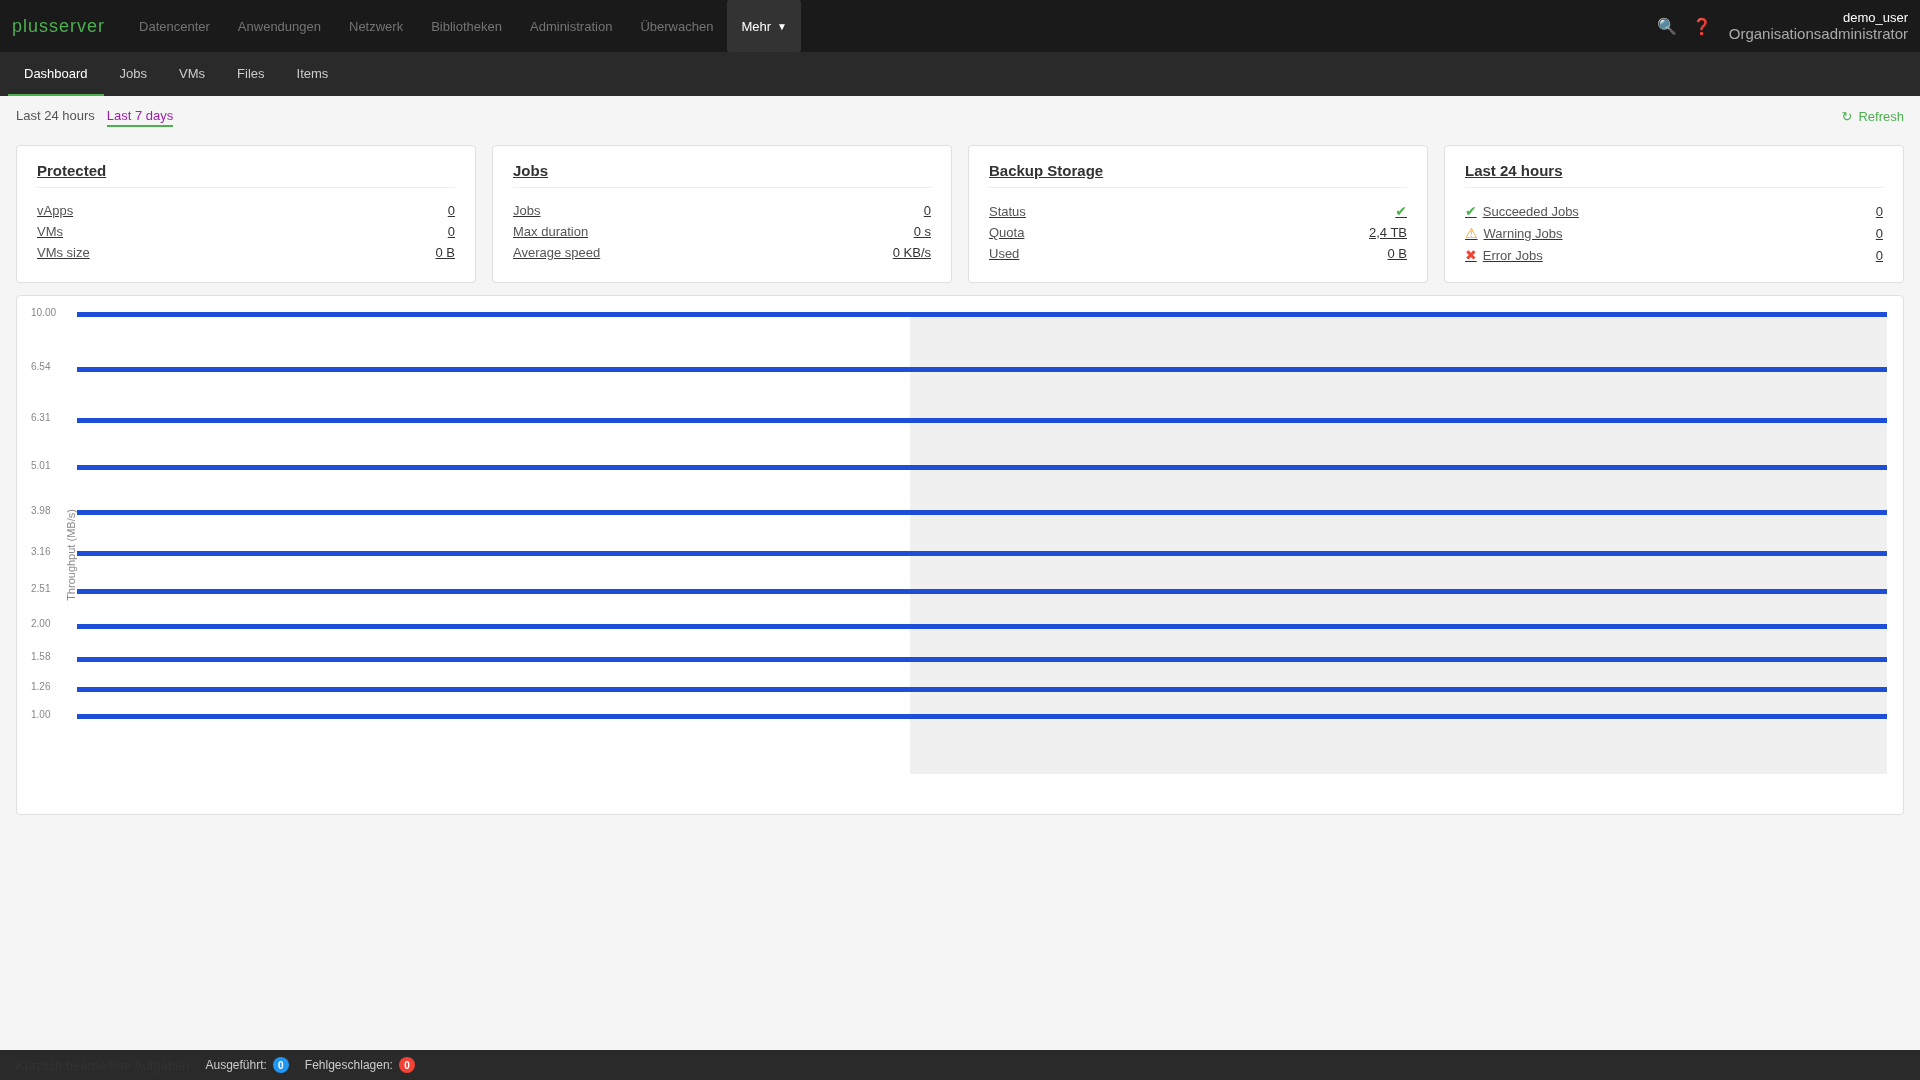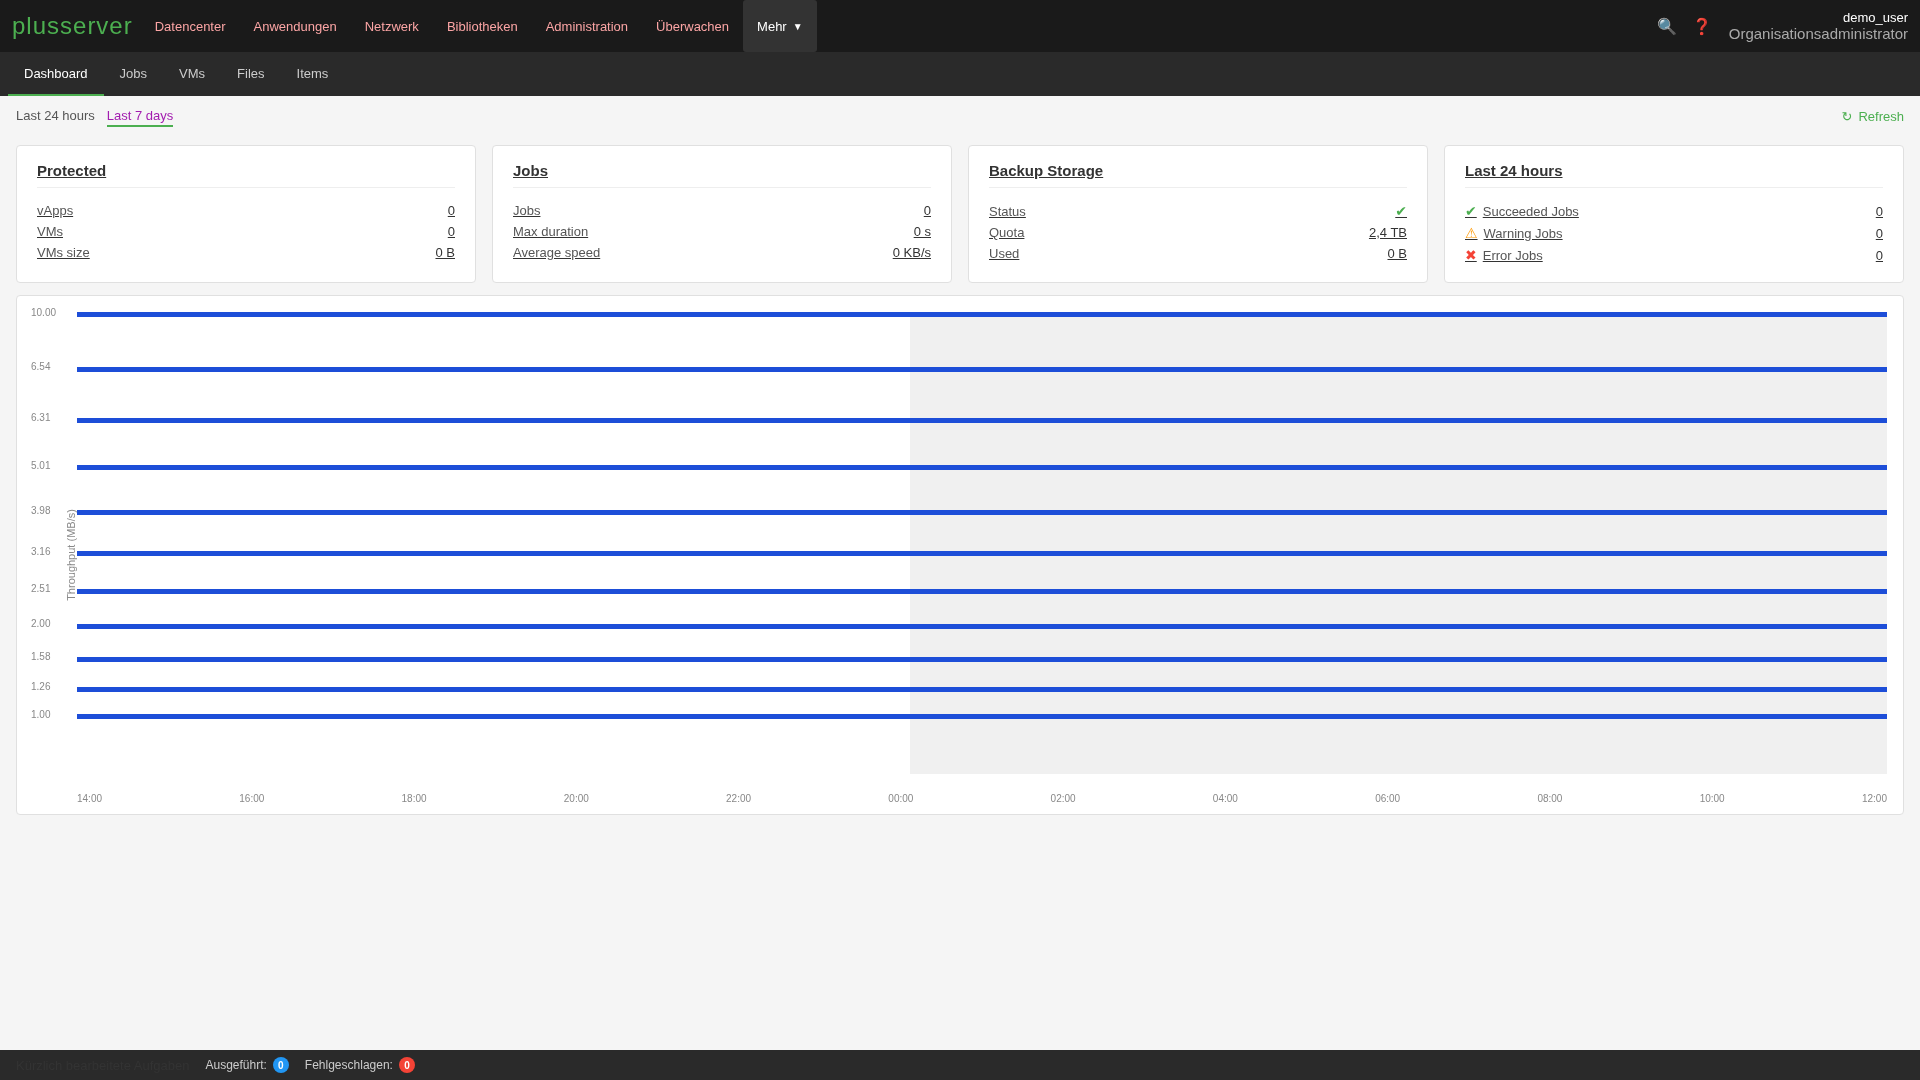--- a/index.html
+++ b/index.html
@@ -9,34 +9,34 @@
     .top-nav {
       background: #1a1a1a;
       display: flex;
       align-items: center;
       height: 52px;
       padding: 0 12px;
       gap: 0;
     }
     .logo {
       color: #fff;
-      font-size: 24px;
+      font-size: 18px;
       font-weight: 300;
-      margin-right: 8px;
+      margin-right: 20px;
       letter-spacing: 1px;
     }
     .logo span { color: #4caf50; }
     .nav-items {
       display: flex;
       align-items: center;
       flex: 1;
       gap: 0;
     }
     .nav-item {
-      color: #fca5a5;
+      color: #737373;
       padding: 0 14px;
       height: 52px;
       display: flex;
       align-items: center;
       cursor: pointer;
       font-size: 13px;
       white-space: nowrap;
     }
     .nav-item.mehr {
       background: #333;
@@ -389,34 +389,20 @@
           <span class="chart-grid-label">1.58</span>
         </div>
         <div class="chart-grid-line" style="top: 81.1%;">
           <span class="chart-grid-label">1.26</span>
         </div>
         <div class="chart-grid-line" style="top: 87.1%;">
           <span class="chart-grid-label">1.00</span>
         </div>
       </div>
 
-    <div class="chart-x-axis" id="chart-x-axis">
-        <span class="chart-x-label">14:00</span>
-        <span class="chart-x-label">16:00</span>
-        <span class="chart-x-label">18:00</span>
-        <span class="chart-x-label">20:00</span>
-        <span class="chart-x-label">22:00</span>
-        <span class="chart-x-label">00:00</span>
-        <span class="chart-x-label">02:00</span>
-        <span class="chart-x-label">04:00</span>
-        <span class="chart-x-label">06:00</span>
-        <span class="chart-x-label">08:00</span>
-        <span class="chart-x-label">10:00</span>
-        <span class="chart-x-label">12:00</span>
-      </div>
   </div>
 </div>
 
 <div class="bottom-bar">
   <span>Kürzlich bearbeitete Aufgaben</span>
   <span class="bottom-item">
     <span>Ausgeführt:</span>
     <span class="bottom-badge badge-blue">0</span>
   </span>
   <span class="bottom-item">

